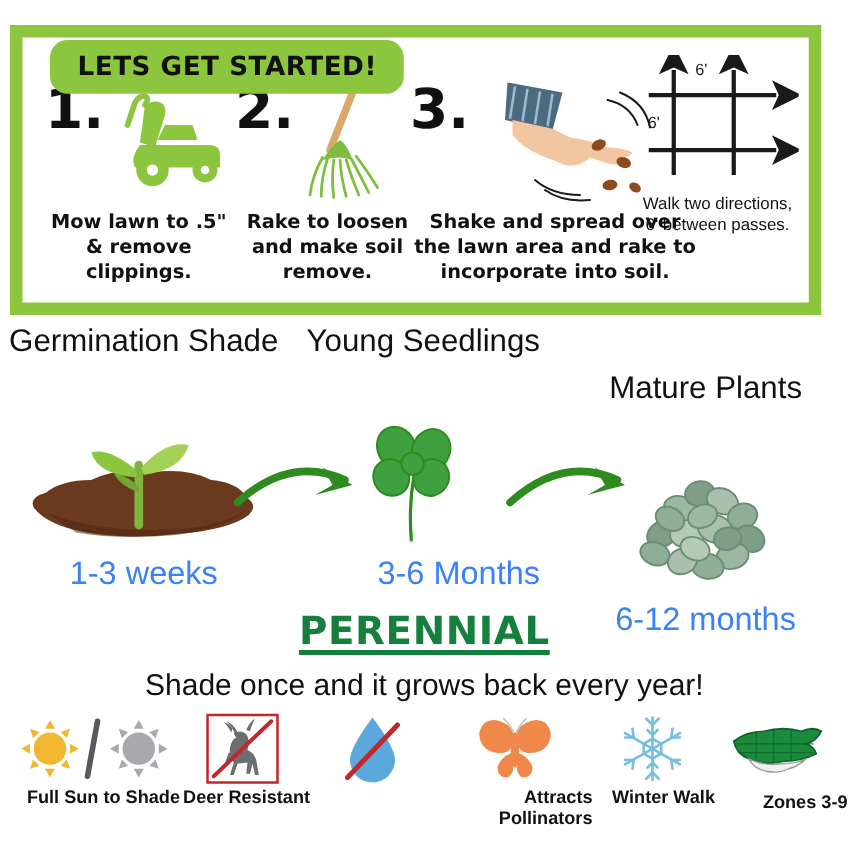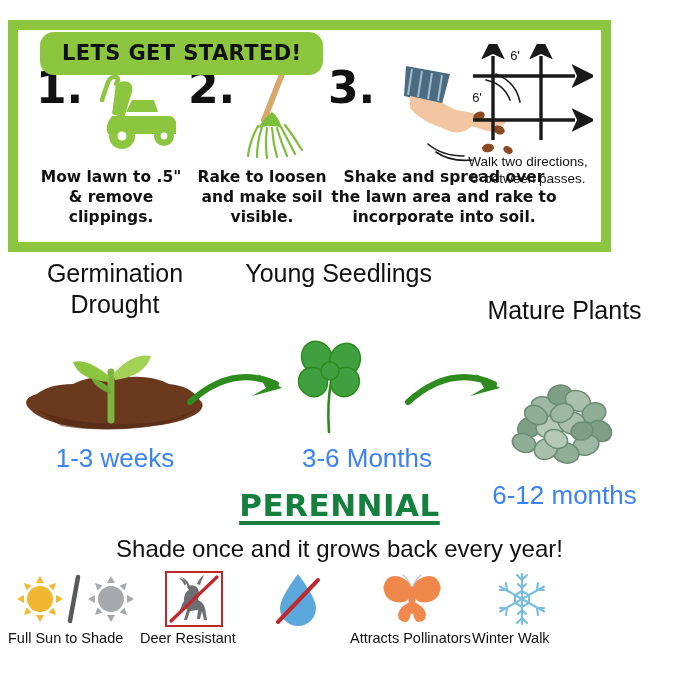--- a/index.html
+++ b/index.html
@@ -6,21 +6,21 @@
   html, body {
     width: 679px; height: 676px;
     background: #ffffff;
     font-family: "Liberation Sans", sans-serif;
     overflow: hidden;
   }
   #root { position: relative; width: 679px; height: 676px; background:#fff; }
 
   
   .started-panel {
-    position: absolute; left: 8px; top: 20px; width: 603px; height: 232px;
+    position: absolute; left: 8px; top: 20px; width: 649px; height: 232px;
     border: 10px solid #8CC63F; background: #ffffff;
   }
   .badge {
     position: absolute; left: 22px; top: 2px; z-index: 5;
     background: #8CC63F; color: #111; border-radius: 14px;
     padding: 9px 22px 10px 22px;
     font-size: 21px; font-weight: 700; letter-spacing: .4px;
     font-family: "DejaVu Sans", sans-serif;
     white-space: nowrap;
   }
@@ -81,21 +81,21 @@
     text-decoration-thickness: 4px;
     font-family: "DejaVu Sans", sans-serif; letter-spacing: .5px;
   }
   .perennial .sub {
     margin-top: 12px; font-size: 24px; color: #111;
     font-family: "Liberation Sans", sans-serif;
   }
 
   
   .features { position: absolute; left: 0; top: 570px; width: 679px; height: 106px; }
-  .feat { position: absolute; top: 0; text-align: left; }
+  .feat { position: absolute; top: 0; text-align: right; font-weight: bold; }
   .feat .glyph { height: 58px; display: flex; align-items: center; justify-content: center; }
   .feat .lbl {
     margin-top: 2px; font-size: 14.5px; color: #111; line-height: 1.18;
     font-family: "Liberation Sans", sans-serif;
   }
   .f1 { left: 8px;   width: 136px; }
   .f2 { left: 140px; width: 108px; }
   .f3 { left: 243px; width: 110px; }
   .f4 { left: 350px; width: 124px; }
   .f5 { left: 472px; width: 100px; }
@@ -141,21 +141,21 @@
               <path d="M20 64 Q12 78 10 94"></path>
               <path d="M24 65 Q19 80 19 95"></path>
               <path d="M29 66 Q27 81 29 96"></path>
               <path d="M34 66 Q35 81 39 95"></path>
               <path d="M39 66 Q43 80 49 94"></path>
               <path d="M43 65 Q50 78 57 92"></path>
               <path d="M47 63 Q56 75 64 88"></path>
             </g>
           </svg>
         </div>
-        <div class="cap">Rake to loosen and make soil visible.</div>
+        <div class="cap">Rake to loosen and make soil remove.</div>
       </div>
 
       <div class="step s3">
         <div class="num">3.</div>
         <div class="art" style="left:48px;top:0px;">
           <svg width="150" height="102" viewBox="0 0 150 102">
             <path d="M30 6 L74 14 L66 44 L28 36 Z" fill="#4A6B80"></path>
             <g stroke="#9FBCCD" stroke-width="2" fill="none">
               <path d="M36 9 L32 35"></path>
                 <path d="M46 11 L42 37"></path>
@@ -196,21 +196,21 @@
         <text x="52" y="16" font-size="13" fill="#1A1A1A" font-family="Liberation Sans, sans-serif" text-anchor="middle">6'</text>
         <text x="14" y="58" font-size="13" fill="#1A1A1A" font-family="Liberation Sans, sans-serif" text-anchor="middle">6'</text>
       </svg>
       <div class="cap">Walk two directions, 6' between passes.</div>
     </div>
   </div>
 
   <div class="stages">
 
     <div class="stage g1">
-      <div class="title">Germination Drought</div>
+      <div class="title">Germination Shade</div>
       <div class="art">
         <svg width="200" height="104" viewBox="0 0 200 104" style="display:block;margin:0 auto;">
           <path d="M12 74 Q8 66 22 62 Q34 52 58 52 Q78 42 106 46 Q134 42 154 52 Q176 54 182 66 Q192 72 184 80 Q168 92 128 95 Q88 100 54 94 Q22 88 12 74 Z" fill="#6B3A1E"></path>
           <path d="M22 78 Q56 92 110 92 Q158 92 182 76 Q168 90 126 96 Q80 100 46 94 Z" fill="#4E2713" opacity=".55"></path>
           <path d="M96 88 L96 40" stroke="#7FB23F" stroke-width="7" stroke-linecap="round"></path>
           <path d="M94 44 Q72 26 58 30 Q64 48 94 50 Z" fill="#8CC63F"></path>
           <path d="M98 42 Q118 20 136 24 Q130 44 100 48 Z" fill="#A3D156"></path>
           <path d="M96 62 Q80 56 76 46 Q90 50 96 58 Z" fill="#6FA833"></path>
         </svg>
       </div>
@@ -375,15 +375,31 @@
             <path d="M28 9 l-5 -5 M28 9 l5 -5 M28 47 l-5 5 M28 47 l5 5"></path>
             <path d="M13 19 l-7 0 M13 19 l-1 -7 M43 37 l7 0 M43 37 l1 7"></path>
             <path d="M13 37 l-7 0 M13 37 l-1 7 M43 19 l7 0 M43 19 l1 -7"></path>
             <path d="M28 17 l-4 -4 M28 17 l4 -4 M28 39 l-4 4 M28 39 l4 4"></path>
           </g>
         </svg>
       </div>
       <div class="lbl">Winter Walk</div>
     </div>
 
+    <div class="feat f6">
+      <div class="glyph">
+        <svg width="84" height="48" viewBox="0 0 84 48">
+          <path d="M6 18 Q16 10 30 10 Q46 6 60 10 Q70 6 76 10 Q72 18 64 20 Q70 22 72 28 Q60 34 46 34 Q30 38 18 32 Q8 28 6 18 Z" fill="#1C8A3C" stroke="#10622B" stroke-width="1.4"></path>
+          <path d="M18 32 Q22 40 32 42 Q42 44 50 40 Q58 38 64 32 Q56 36 44 36 Q30 38 18 32 Z" fill="#F0F0F0" stroke="#9A9A9A" stroke-width="1.1"></path>
+          <g stroke="#10622B" stroke-width="1" fill="none" opacity=".8">
+            <path d="M24 11 L24 32"></path>
+              <path d="M38 8 L38 35"></path>
+              <path d="M52 9 L52 34"></path>
+            <path d="M8 20 L70 20"></path>
+              <path d="M12 27 L70 27"></path>
+          </g>
+        </svg>
+      </div>
+      <div class="lbl">Zones 3-9</div>
+    </div>
   </div>
 
 </div>
 
 </body></html>

